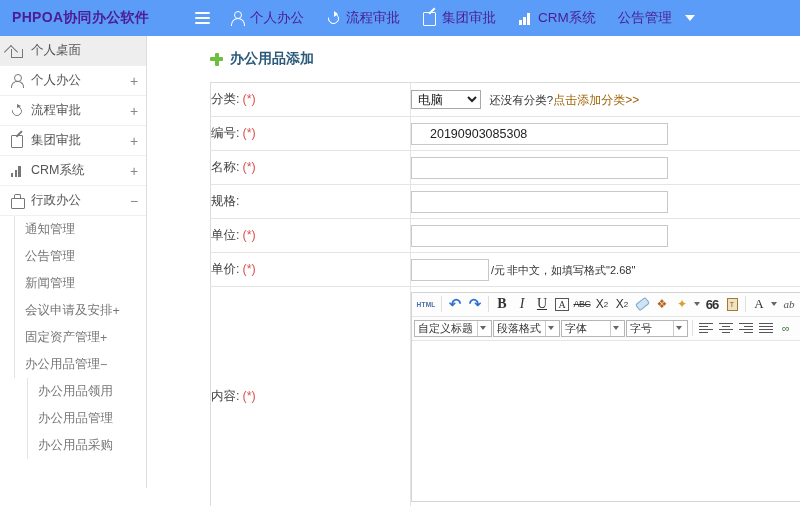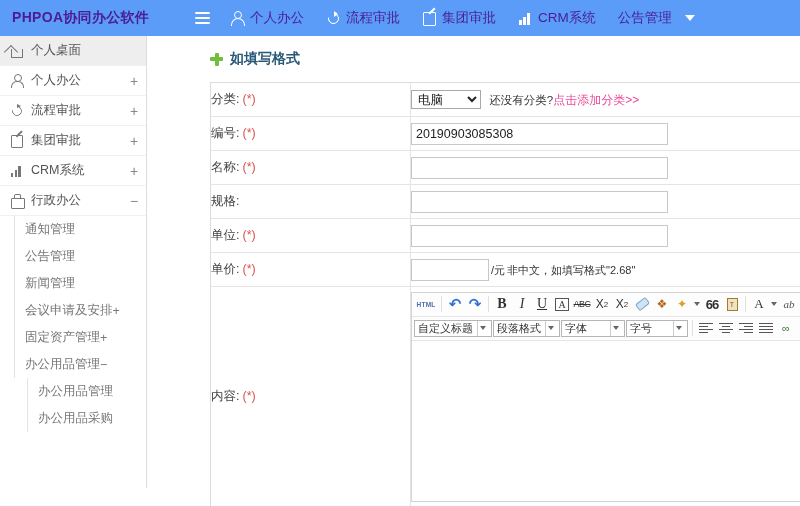--- a/index.html
+++ b/index.html
@@ -240,38 +240,38 @@
   td.lcell .req { color: #d9534f; margin-left: 3px; }
   td.vcell { padding-left: 4px; background: #fff; }
 
   .txt {
     height: 22px;
     border: 1px solid #c8c8c8;
     background: #fff;
     font-size: 12.5px;
     font-family: "Liberation Sans", "DejaVu Sans", sans-serif;
     color: #222;
-    padding: 0 4px;
+    padding: 0 18px;
     outline: none;
   }
   .txt.wide { width: 257px; }
   .txt.price { width: 78px; }
   select.sel {
     height: 19px;
     border: 1px solid #a9a9a9;
     background: #fff;
     font-size: 12.5px;
     font-family: "Liberation Sans", "DejaVu Sans", sans-serif;
     color: #222;
     padding: 0 2px;
     width: 70px;
   }
   .hint { font-size: 11.5px; color: #333; margin-left: 5px; }
   .hint-small { font-size: 11px; color: #333; margin-left: 2px; }
-  .lnk { color: #ec4899; text-decoration: none; cursor: pointer; }
+  .lnk { color: #a16207; text-decoration: none; cursor: pointer; }
 
   
   td.content-label {
     height: 220px;
     vertical-align: bottom;
     padding-bottom: 43px;
     padding-left: 17px;
     background: #fff;
     margin-top: 44px;
   }
@@ -466,32 +466,35 @@
   <div class="side-sub">
     <span class="slabel">固定资产管理</span>
     <span class="toggle">+</span>
   </div>
   <div class="side-sub">
     <span class="slabel">办公用品管理</span>
     <span class="toggle">−</span>
   </div>
 
   <div class="side-sub deep">
+    <span class="slabel">办公用品领用</span>
+  </div>
+  <div class="side-sub deep">
     <span class="slabel">办公用品管理</span>
   </div>
   <div class="side-sub deep">
     <span class="slabel">办公用品采购</span>
   </div>
 </div>
 
 <div id="main">
 
   <div id="page-title">
     <span class="plus-badge"></span>
-    <span>如填写格式</span>
+    <span>办公用品添加</span>
   </div>
 
   <table id="form-table">
     <tbody>
         <tr>
       <td class="lcell">
         <span>分类:</span><span class="req">(*)</span>
       </td>
       <td class="vcell">
         <select class="sel">

